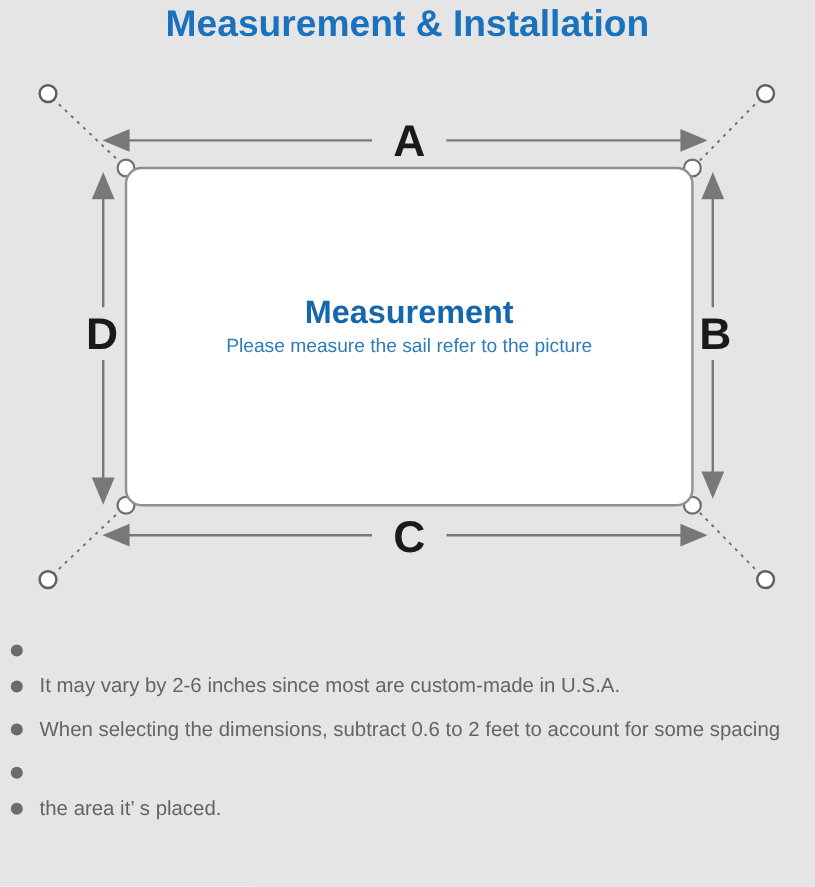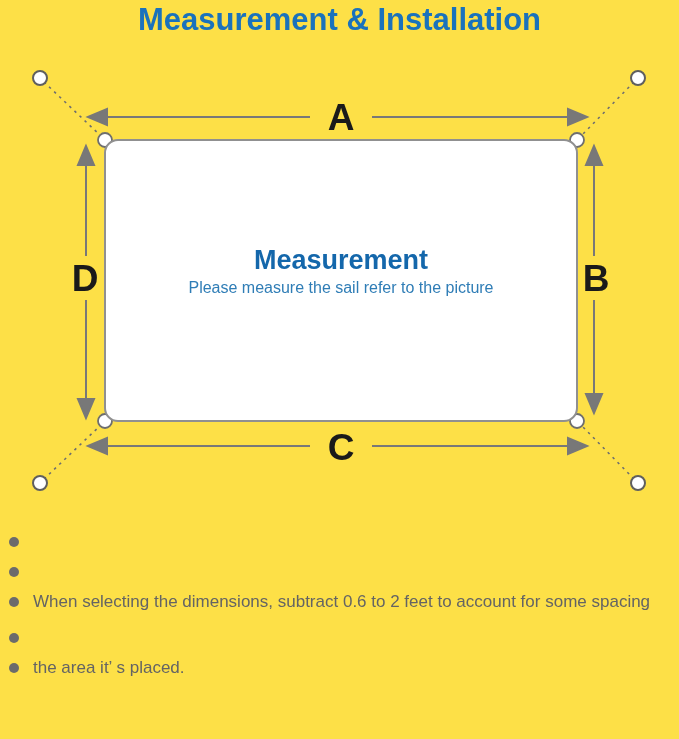--- a/index.html
+++ b/index.html
@@ -1,20 +1,20 @@
 <!DOCTYPE html>
 <html><head>
 <meta charset="utf-8">
 <style>
   html, body { margin: 0; padding: 0; background: #ffffff; }
   #page {
     position: relative;
     width: 679px;
     height: 739px;
-    background: #fde047;
+    background: #e5e5e5;
     font-family: "Liberation Sans", sans-serif;
     overflow: hidden;
   }
   #main-title {
     position: absolute;
     top: 0; left: 0; right: 0;
     margin: 0;
     padding-top: 2px;
     text-align: center;
     font-size: 31px;
@@ -124,20 +124,23 @@
   </svg>
 
   <div id="bullet-list">
 
     <div class="bullet-item">
       <span class="bullet-dot"></span>
     </div>
 
     <div class="bullet-item">
       <span class="bullet-dot"></span>
+      <span class="bullet-text">
+        <span class="bullet-line">It may vary by 2-6 inches since most are custom-made in U.S.A.</span>
+      </span>
     </div>
 
     <div class="bullet-item">
       <span class="bullet-dot"></span>
       <span class="bullet-text">
         <span class="bullet-line">When selecting the dimensions, subtract 0.6 to 2 feet to account for some spacing</span>
       </span>
     </div>
 
     <div class="bullet-item">

